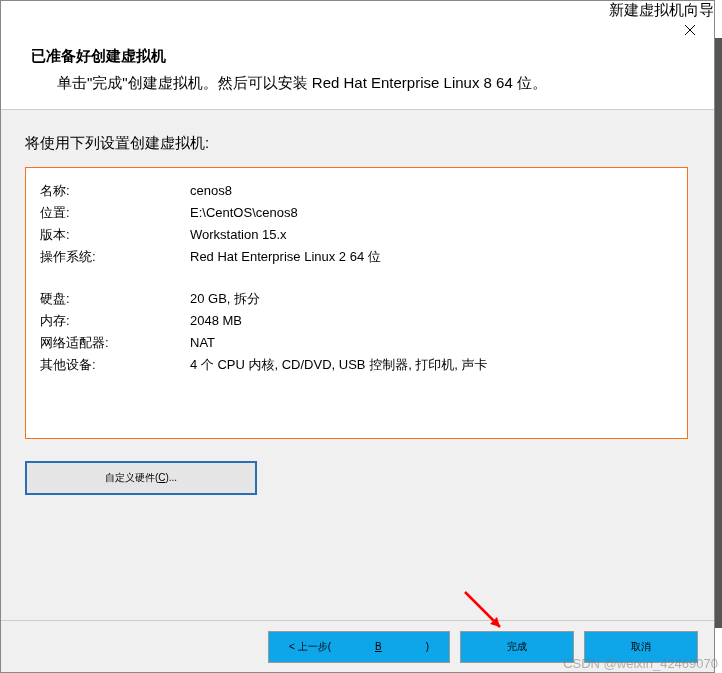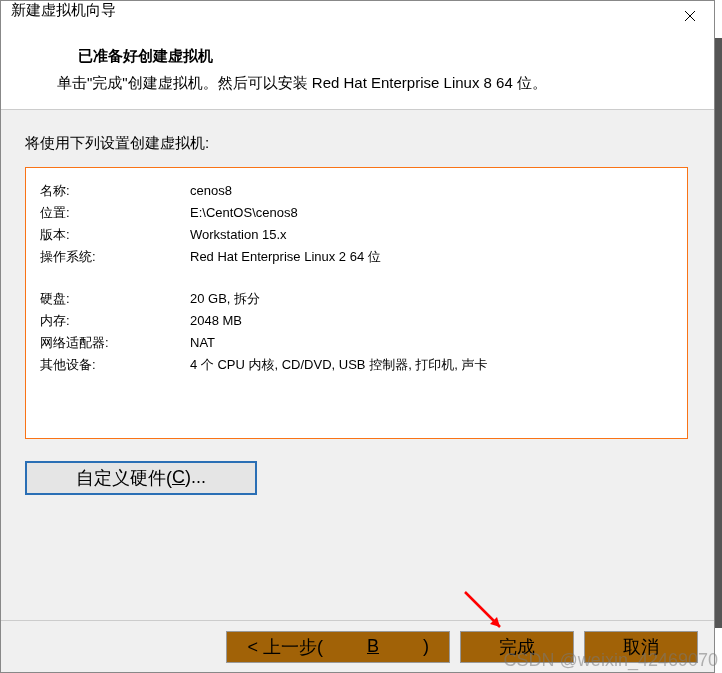--- a/index.html
+++ b/index.html
@@ -19,24 +19,25 @@
       height: 673px;
       background: #fff;
       border: 1px solid #888;
       display: flex;
       flex-direction: column;
       position: relative;
     }
     .titlebar {
       display: flex;
       justify-content: space-between;
-      align-items: flex-start;
+      align-items: flex-end;
       height: 38px;
-      padding-left: 10px;
+      padding-left: 23px;
       border-bottom: 0;
+      flex-direction: column;
     }
     .title-text {
       font-size: 15px;
       color: #000;
     }
     .close-btn {
       width: 45px;
       height: 30px;
       display: flex;
       align-items: center;
@@ -51,21 +52,20 @@
     }
     .header-area {
       background: #fff;
       padding: 8px 20px 14px 30px;
       border-bottom: 1px solid #ccc;
     }
     .header-heading {
       font-size: 15px;
       font-weight: bold;
       margin-bottom: 6px;
-      margin-left: 47px;
     }
     .header-sub {
       font-size: 15px;
       margin-left: 26px;
       line-height: 1.5;
     }
     .content-area {
       flex: 1;
       background: #f0f0f0;
       padding: 24px 26px 10px 24px;
@@ -94,21 +94,21 @@
     }
     .summary-gap {
       height: 20px;
     }
     .hw-btn-row {
       margin-top: 22px;
     }
     .btn {
       border: 1px solid #999;
       background: #e5e5e5;
-      font-size: 18px;
+      font-size: 10px;
       padding: 5px 20px;
       cursor: pointer;
       min-width: 107px;
       height: 32px;
       text-align: center;
       display: inline-flex;
       align-items: center;
       justify-content: center;
     }
     .hw-btn {
@@ -122,37 +122,37 @@
       border-top: 1px solid #ccc;
       height: 52px;
       display: flex;
       justify-content: flex-end;
       align-items: center;
       padding-right: 16px;
       gap: 10px;
     }
     .footer-area .btn {
       min-width: 114px;
-      background: #a16207;
+      background: #0ea5e9;
       gap: 44px;
     }
     .ul {
       text-decoration: underline;
     }
     .arrow-annot {
       position: absolute;
       left: 455px;
       top: 582px;
       pointer-events: none;
     }
     .watermark {
       position: absolute;
       right: 4px;
       bottom: 2px;
-      font-size: 18px;
+      font-size: 13px;
       color: rgba(120,120,120,0.55);
       font-family: Arial, sans-serif;
     }
     .right-shadow {
       position: absolute;
       right: 0;
       top: 38px;
       width: 7px;
       height: 590px;
       background: #555;

